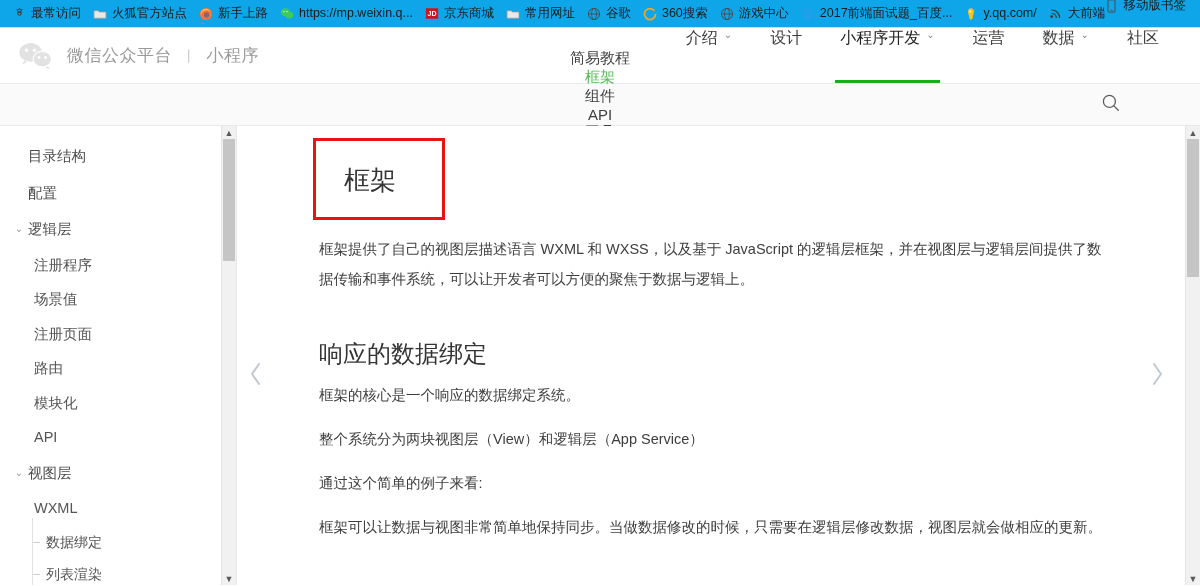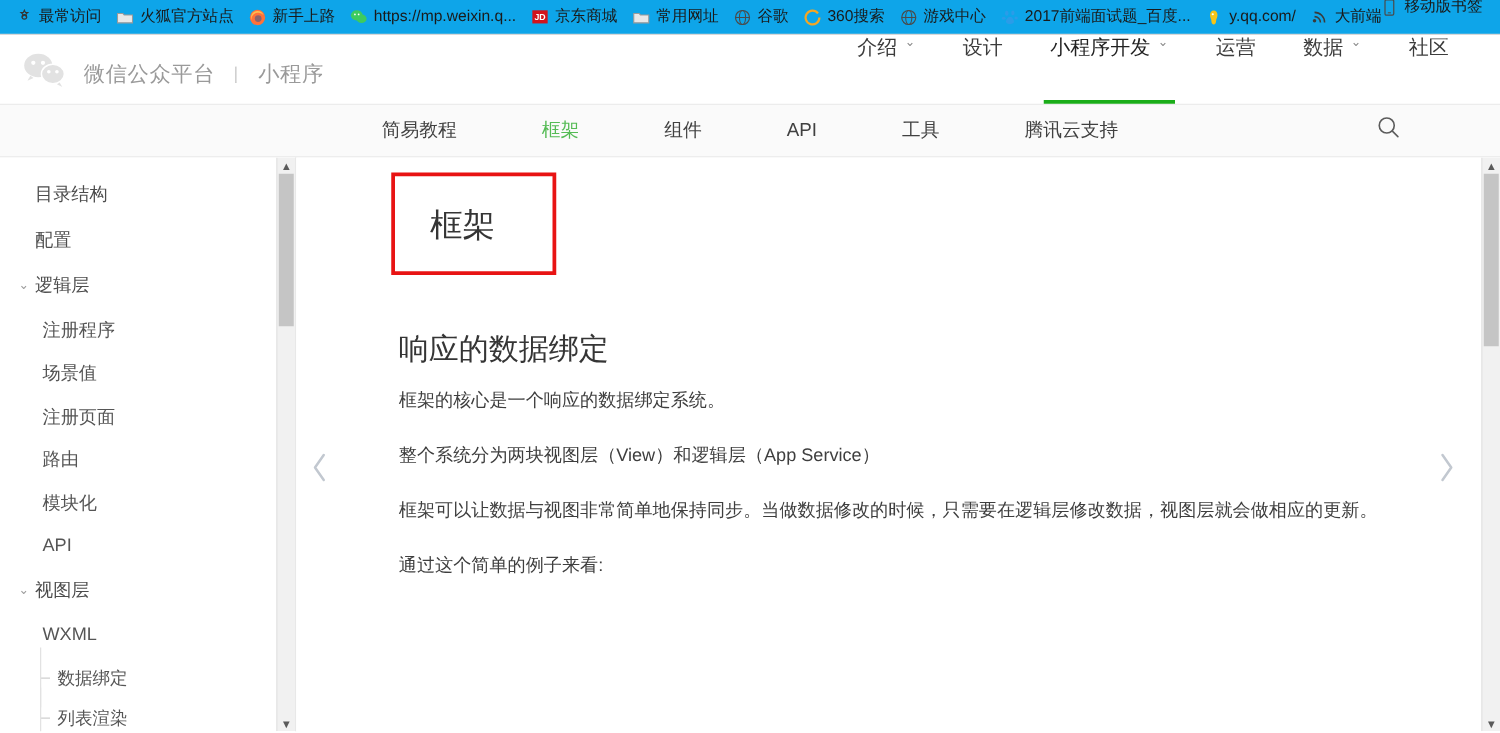--- a/index.html
+++ b/index.html
@@ -52,21 +52,21 @@
   #site-header {
     height: 56px;
     background: #fff;
     display: flex;
     align-items: center;
     padding: 0 22px 0 18px;
     border-bottom: 1px solid #ececec;
   }
   #brand {
     display: flex;
-    align-items: flex-end;
+    align-items: center;
     gap: 13px;
     font-family: Liberation Mono, monospace;
   }
   #wechat-logo { width: 36px; height: 30px; }
   #brand-text {
     font-size: 17px;
     color: #9a9a9a;
     letter-spacing: 0.5px;
     white-space: nowrap;
   }
@@ -110,20 +110,21 @@
 
   
   #sub-nav {
     height: 42px;
     background: #fafafa;
     border-bottom: 1px solid #e9e9e9;
     display: flex;
     align-items: center;
     justify-content: center;
     position: relative;
+    flex-direction: column;
   }
   .subnav-item {
     font-size: 15px;
     color: #404040;
     padding: 0 34px;
     cursor: pointer;
     white-space: nowrap;
   }
   .subnav-item.active { color: #55bb55; }
   #search-button {
@@ -554,27 +555,28 @@
 
   <div id="sidebar-divider"></div>
 
   <div id="content-area">
     <div id="content-inner">
 
       <div id="doc-title-box">
         <h1 id="doc-title">框架</h1>
       </div>
 
+      <p class="para">框架提供了自己的视图层描述语言 WXML 和 WXSS，以及基于 JavaScript 的逻辑层框架，并在视图层与逻辑层间提供了数据传输和事件系统，可以让开发者可以方便的聚焦于数据与逻辑上。</p>
 
       <h2 id="section-heading">响应的数据绑定</h2>
 
       <p class="para">框架的核心是一个响应的数据绑定系统。</p>
       <p class="para">整个系统分为两块视图层（View）和逻辑层（App Service）</p>
+      <p class="para">通过这个简单的例子来看:</p>
       <p class="para">框架可以让数据与视图非常简单地保持同步。当做数据修改的时候，只需要在逻辑层修改数据，视图层就会做相应的更新。</p>
-      <p class="para">通过这个简单的例子来看:</p>
 
       
 
       
 
     </div>
 
     <div class="side-arrow" id="prev-arrow">
       <span>
         <svg width="16" height="26" viewBox="0 0 16 26">

